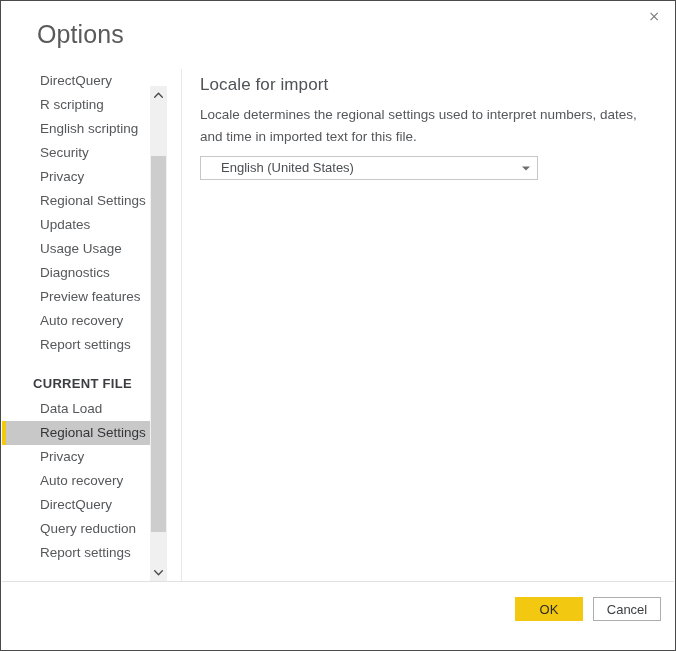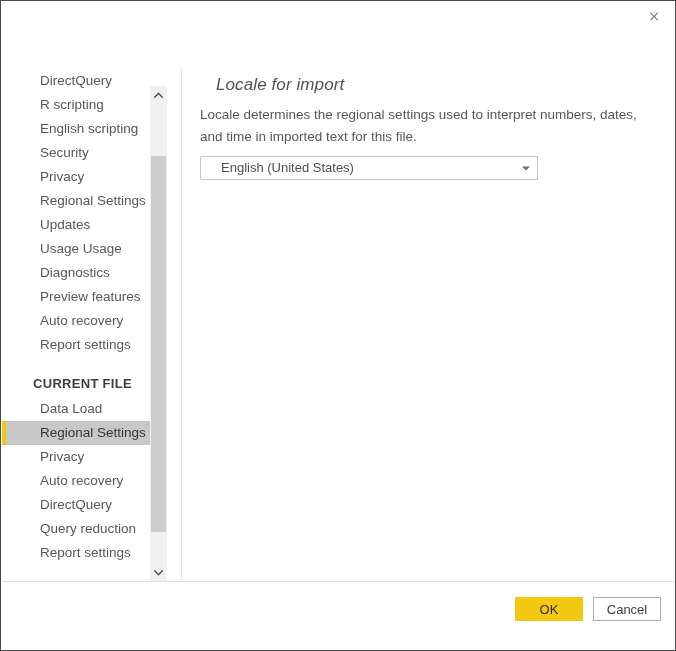--- a/index.html
+++ b/index.html
@@ -155,23 +155,22 @@
   #content {
     position: absolute;
     left: 199px;
     top: 74px;
     right: 14px;
   }
   #section-title {
     font-size: 17px;
     font-weight: 400;
     color: #4f5357;
-    margin: 0 0 9px 16px;
+    margin: 0 0 9px 0;
     letter-spacing: 0.1px;
-    font-style: italic;
   }
   #section-description {
     font-size: 13.5px;
     color: #55575a;
     line-height: 22px;
     margin: 0 0 8px 0;
     width: 456px;
   }
 
   #locale-select {
@@ -238,20 +237,21 @@
     background: #ffffff;
     border: 1px solid #adadad;
     color: #3b3d40;
   }
 </style>
 </head>
 <body>
 
 <div id="dialog">
 
+  <div id="page-title">Options</div>
 
   <button id="close-button">
     <span class="glyph">×</span>
   </button>
 
   <div id="sidebar">
     <div id="sidebar-list">
         <div class="nav-item">DirectQuery</div>
         <div class="nav-item">R scripting</div>
         <div class="nav-item">English scripting</div>

